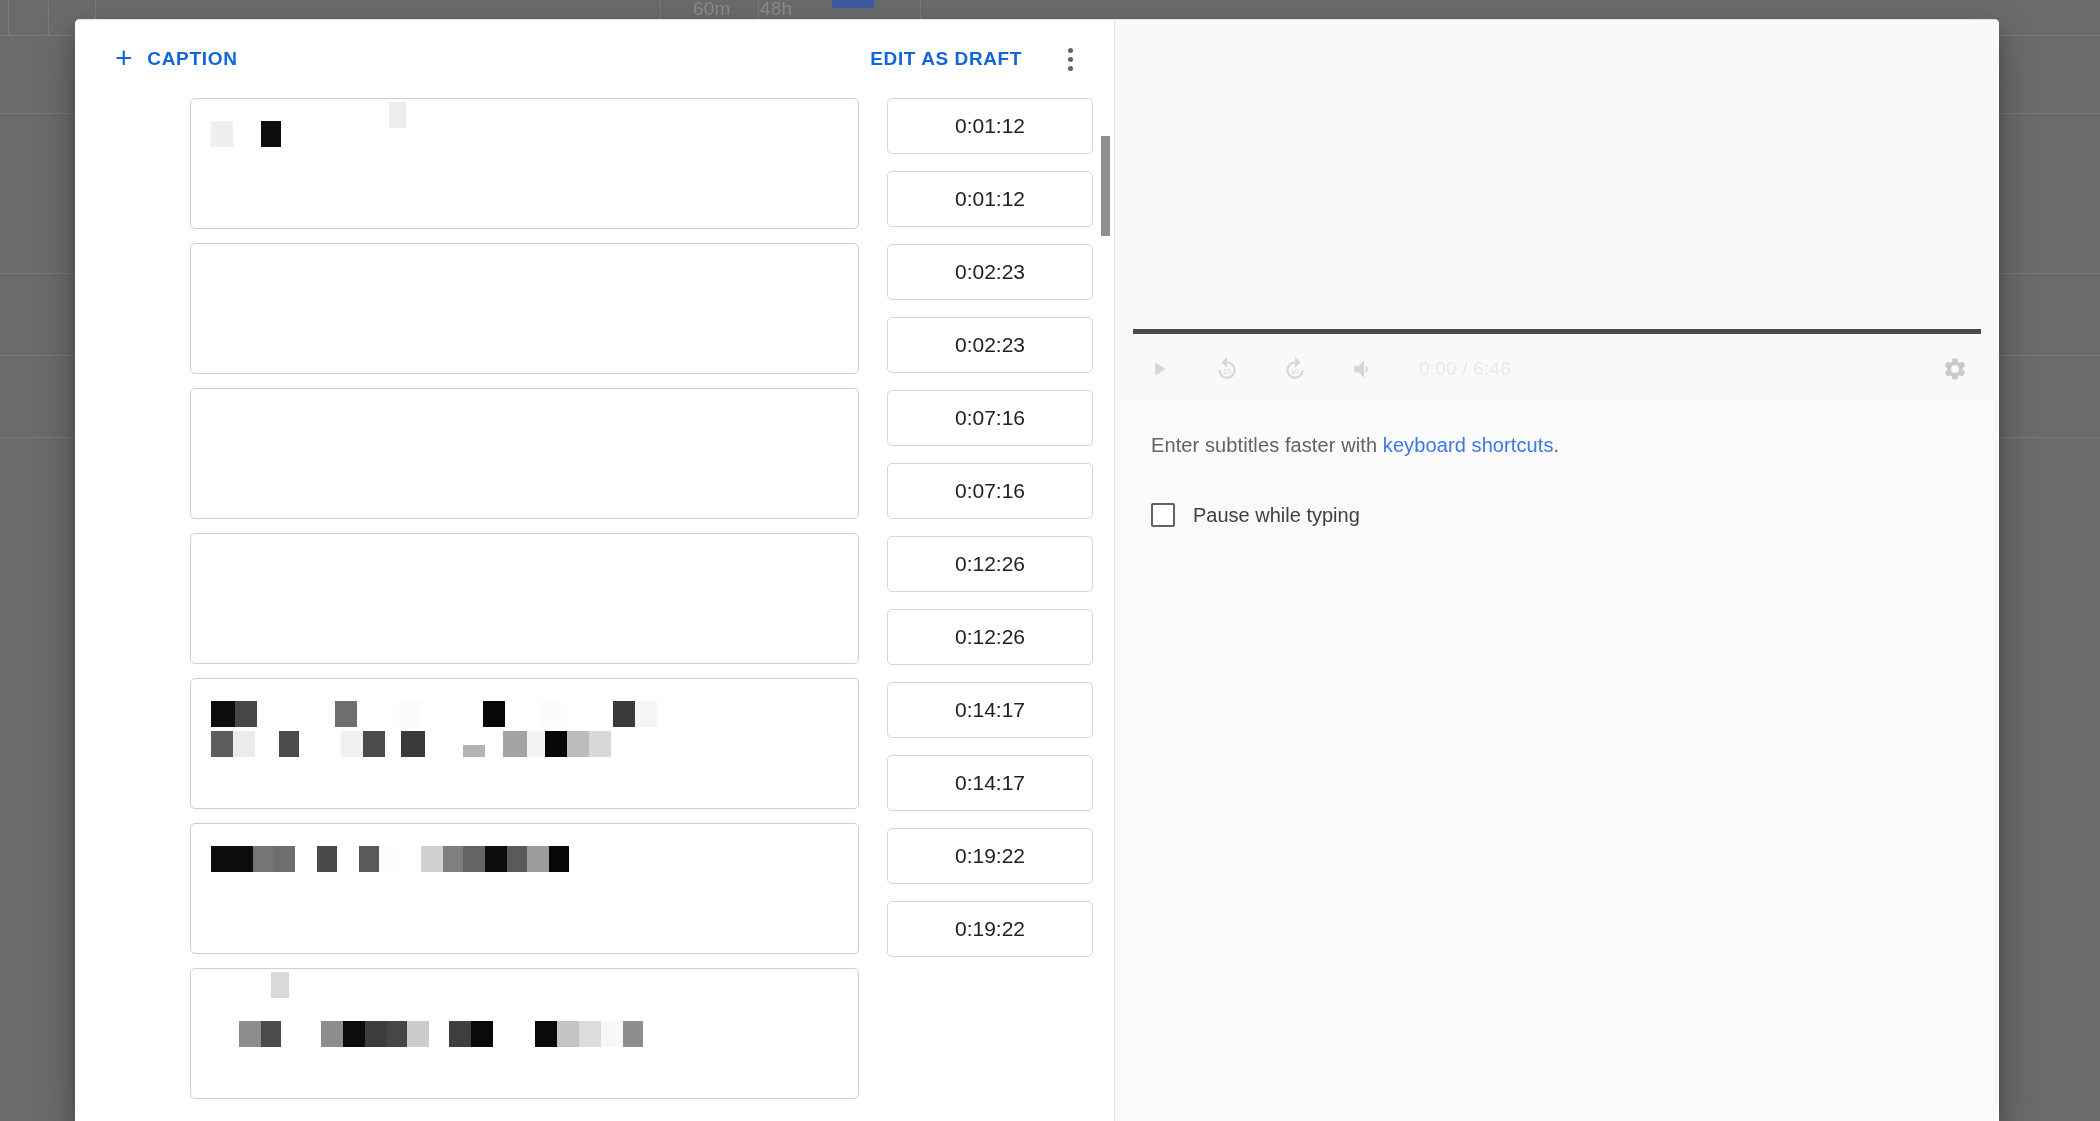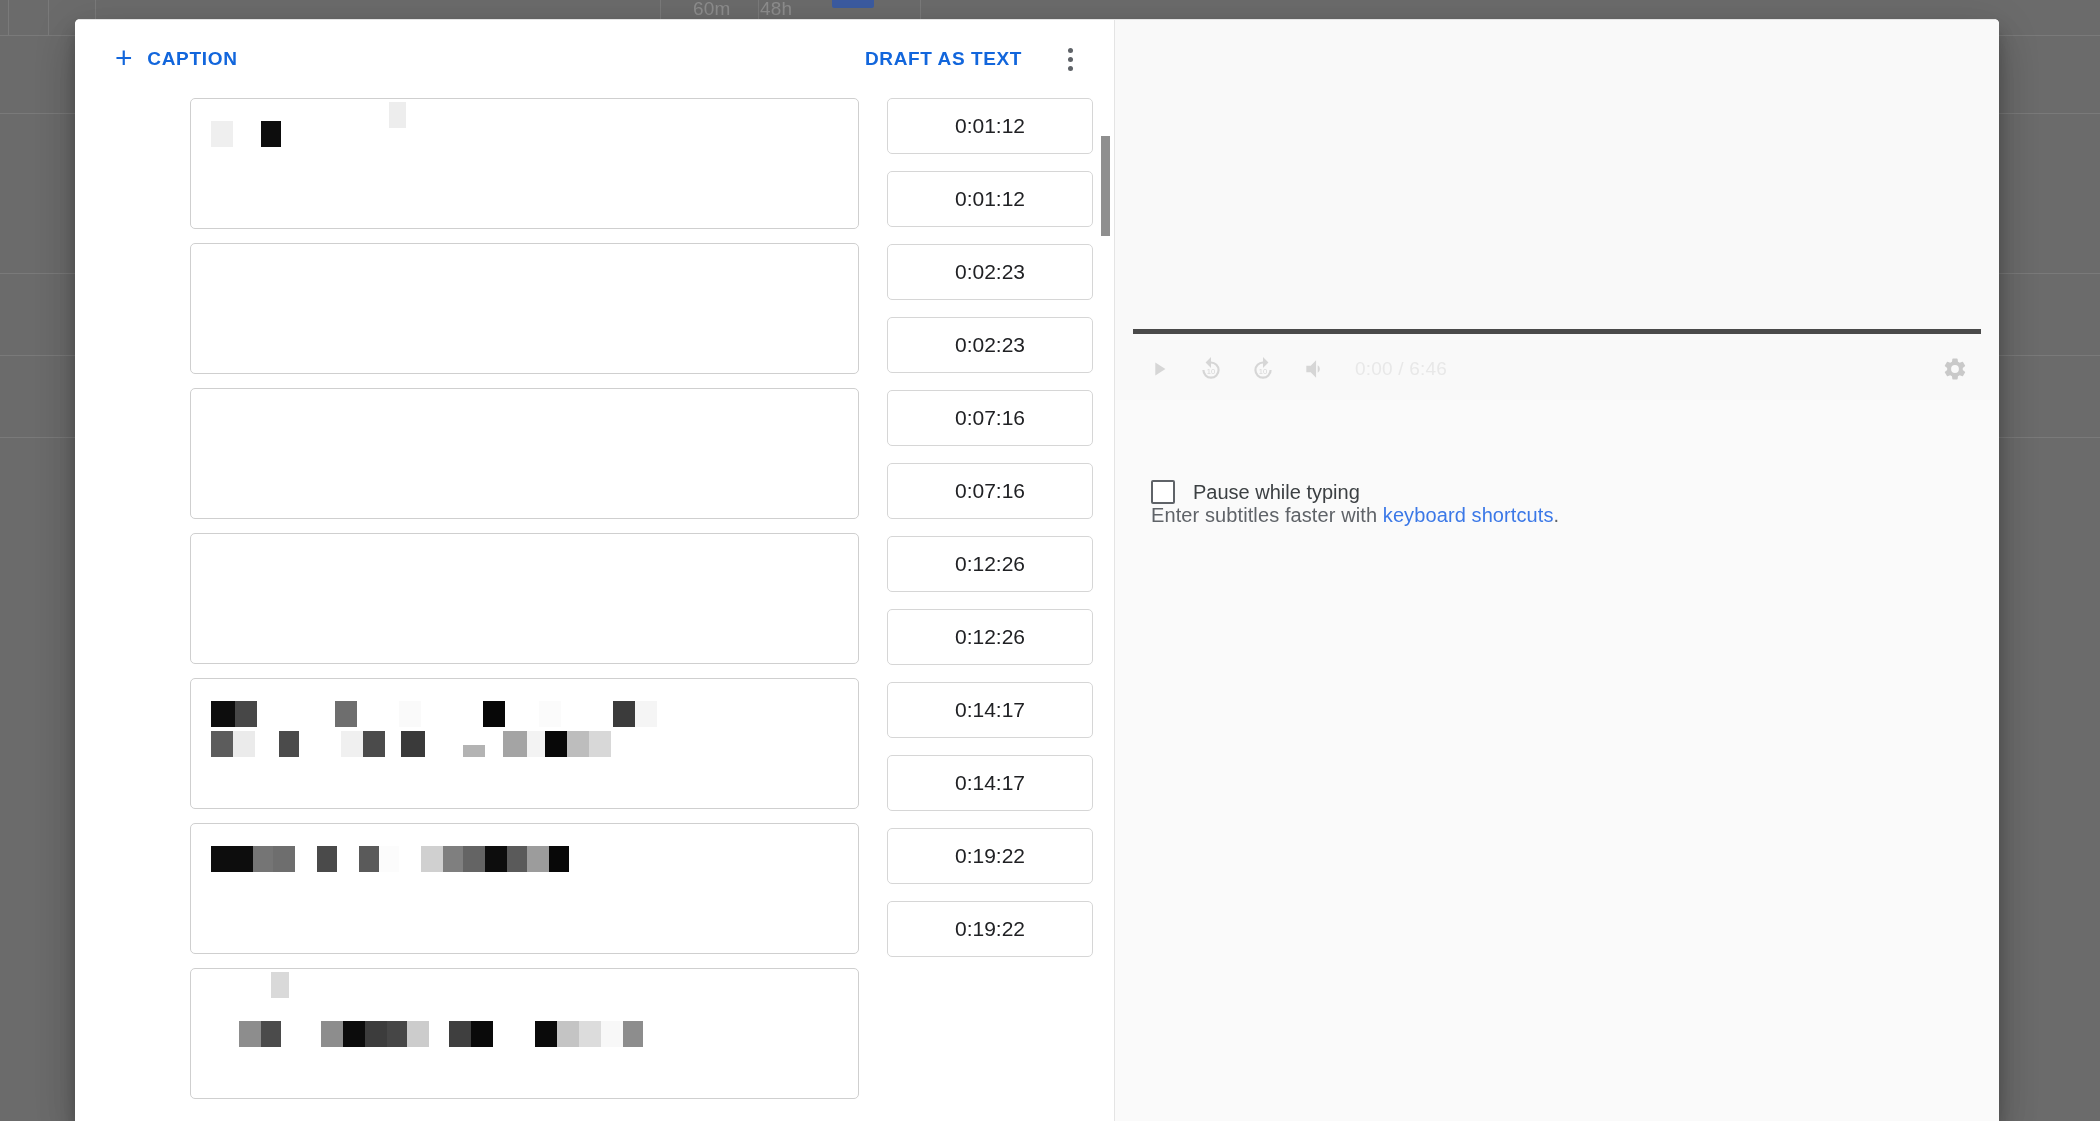--- a/index.html
+++ b/index.html
@@ -313,21 +313,21 @@
     width: 0%;
     background: #ff0000;
   }
   #player-controls {
     position: absolute;
     left: 0; right: 0; bottom: 0;
     height: 62px;
     display: flex;
     align-items: center;
     padding: 0 18px;
-    gap: 0;
+    gap: 16px;
   }
   .pbtn {
     width: 52px; height: 52px;
     border: none; background: none; cursor: pointer;
     display: flex; align-items: center; justify-content: center;
     flex: 0 0 auto;
   }
   #time-display {
     color: #e8e8e8;
     font-size: 19px;
@@ -401,21 +401,21 @@
 
     <div id="left-pane">
 
       <div id="editor-toolbar">
         <button id="add-caption-btn">
           <span class="plus-glyph">+</span>
           <span>CAPTION</span>
         </button>
 
         <div id="toolbar-right">
-          <button id="edit-as-text-btn">DRAFT AS TEXT</button>
+          <button id="edit-as-text-btn">EDIT AS DRAFT</button>
           <button id="more-menu-btn" title="More">
             <span class="kebab-dot"></span>
             <span class="kebab-dot"></span>
             <span class="kebab-dot"></span>
           </button>
         </div>
       </div>
 
       <div id="caption-scroll">
         <div id="caption-list">
@@ -576,25 +576,25 @@
 
           <button class="pbtn" id="settings-btn" title="Settings">
             <svg width="26" height="26" viewBox="0 0 24 24">
               <path d="M19.14 12.94a7.07 7.07 0 0 0 0-1.88l2.03-1.58a.5.5 0 0 0 .12-.64l-1.92-3.32a.5.5 0 0 0-.6-.22l-2.39.96a7 7 0 0 0-1.63-.94l-.36-2.54a.5.5 0 0 0-.5-.42h-3.84a.5.5 0 0 0-.5.42l-.36 2.54c-.59.24-1.13.56-1.63.94l-2.39-.96a.5.5 0 0 0-.6.22L2.65 8.84a.5.5 0 0 0 .12.64l2.03 1.58a7.07 7.07 0 0 0 0 1.88l-2.03 1.58a.5.5 0 0 0-.12.64l1.92 3.32c.13.22.39.3.6.22l2.39-.96c.5.38 1.04.7 1.63.94l.36 2.54c.04.24.25.42.5.42h3.84c.25 0 .46-.18.5-.42l.36-2.54c.59-.24 1.13-.56 1.63-.94l2.39.96c.22.08.47 0 .6-.22l1.92-3.32a.5.5 0 0 0-.12-.64l-2.03-1.58zM12 15.6A3.6 3.6 0 1 1 12 8.4a3.6 3.6 0 0 1 0 7.2z" fill="#c9c9c9"></path>
             </svg>
           </button>
         </div>
       </div>
 
       <div id="player-footer">
+        <div id="shortcuts-hint">
+          <span>Enter subtitles faster with </span><a id="shortcuts-link" href="#">keyboard shortcuts</a><span>.</span>
+        </div>
+
         <div id="pause-row">
           <div id="pause-checkbox"></div>
           <span id="pause-label">Pause while typing</span>
         </div>
-
-        <div id="shortcuts-hint">
-          <span>Enter subtitles faster with </span><a id="shortcuts-link" href="#">keyboard shortcuts</a><span>.</span>
-        </div>
       </div>
     </div>
 
   </div>
 </div>
 
 </body></html>

